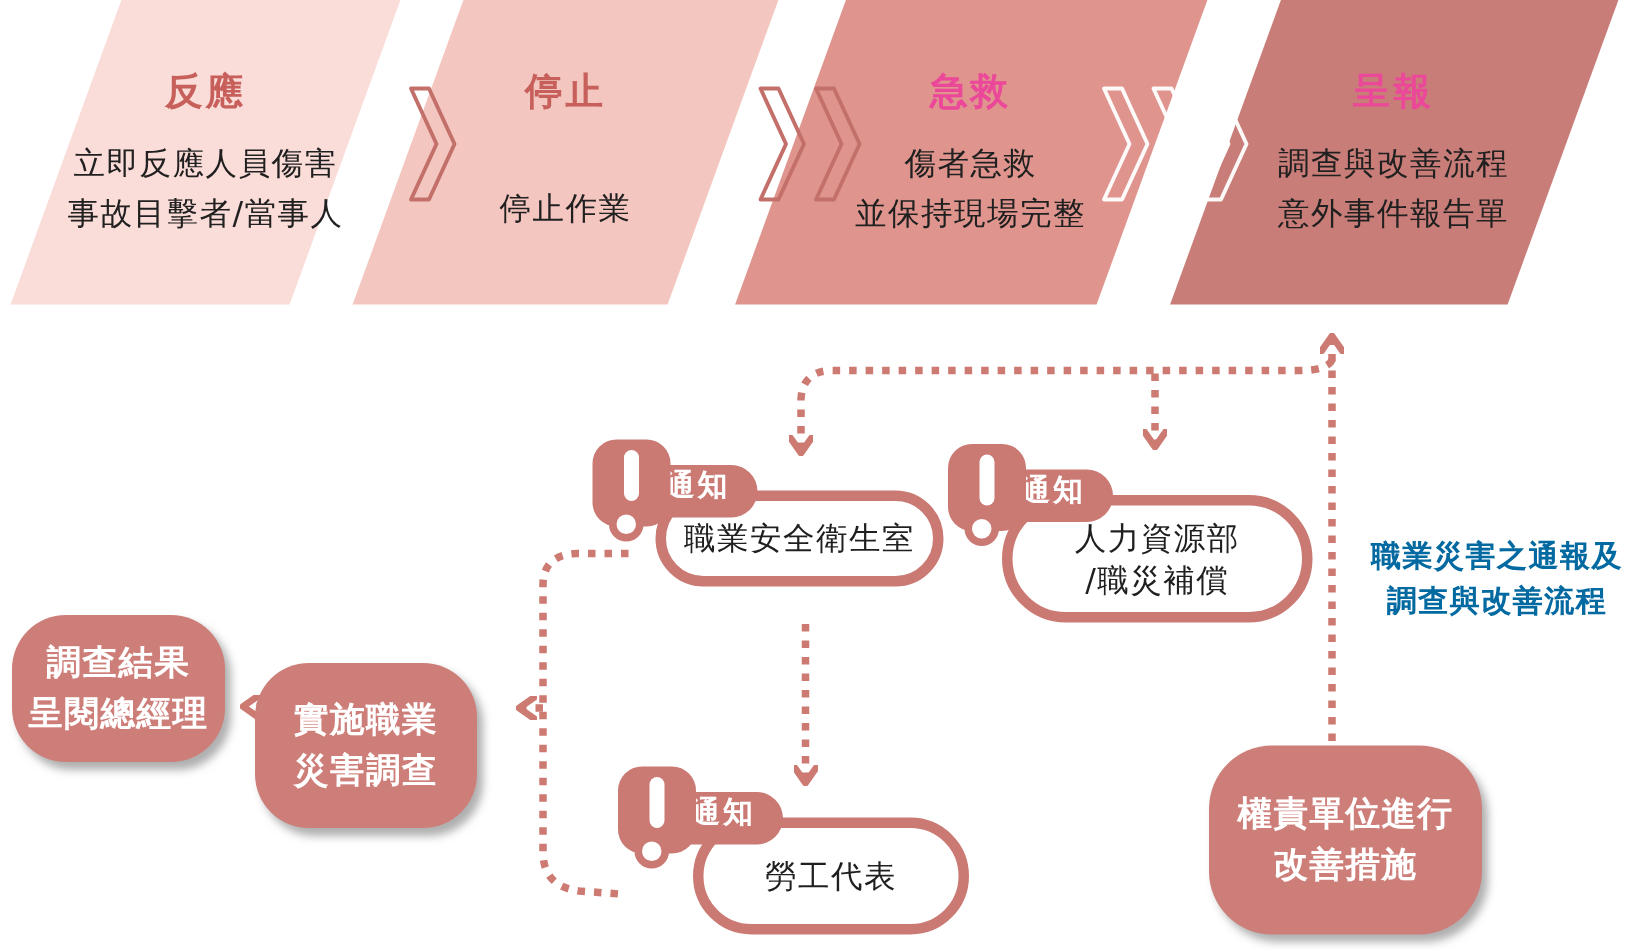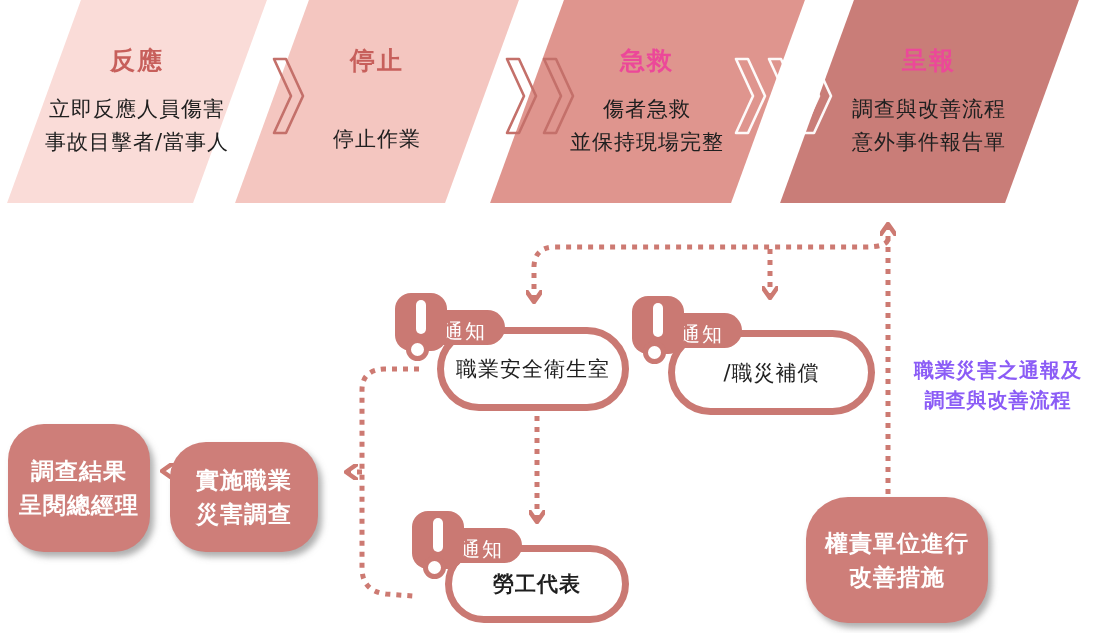--- a/index.html
+++ b/index.html
@@ -31,41 +31,41 @@
   .stadium{
     position:absolute;background:#ffffff;border:7px solid #ca7973;border-radius:48px;
     display:flex;flex-direction:column;align-items:center;justify-content:center;
     text-align:center;z-index:4;box-sizing:border-box;
   }
   .stadium .node-label{font-size:21px;line-height:28px;color:#1f1f1f;letter-spacing:1px;}
   
   .badge{position:absolute;z-index:5;width:140px;height:70px;}
   .badge-pill{
     position:absolute;left:6px;top:17px;height:35px;min-width:104px;box-sizing:border-box;
-    background:#ca7973;border-radius:18px;display:flex;align-items:flex-end;
-    padding-left:42px;padding-right:14px;color:#fff;font-weight:normal;font-size:20px;letter-spacing:2px;
+    background:#ca7973;border-radius:18px;display:flex;align-items:flex-start;
+    padding-left:42px;padding-right:14px;color:#fff;font-weight:bold;font-size:20px;letter-spacing:2px;
   }
   .badge-blob{position:absolute;left:0;top:0;width:52px;height:58px;background:#ca7973;border-radius:16px;}
   .badge-bar{position:absolute;left:21px;top:7px;width:10px;height:34px;background:#ffffff;border-radius:5px;}
   .badge-dot{
     position:absolute;left:11px;top:45px;width:13px;height:13px;background:#ffffff;
     border:5px solid #ca7973;border-radius:50%;
   }
   
   .filled{
     position:absolute;background:#ce7e79;border-radius:36px;z-index:4;
     display:flex;flex-direction:column;align-items:center;justify-content:center;text-align:center;
     box-shadow:4px 5px 6px rgba(110,110,110,0.55);
   }
   .filled .node-label{color:#ffffff;font-weight:bold;font-size:23px;line-height:34px;letter-spacing:1px;}
   .big-filled{border-radius:42px;}
   
   .side-label{
     position:absolute;left:900px;top:355px;width:196px;text-align:center;
-    color:#8b5cf6;font-weight:bold;font-size:20px;line-height:30px;z-index:4;letter-spacing:1px;
+    color:#0369a1;font-weight:bold;font-size:20px;line-height:30px;z-index:4;letter-spacing:1px;
   }
   
   .connectors{position:absolute;left:0;top:0;z-index:1;pointer-events:none;}
 </style>
 </head>
 <body>
 
 <div class="canvas">
 
   <div class="para s1"></div>
@@ -122,57 +122,58 @@
       <path d="M888,494 L888,226" marker-end="url(#chevArrow)"></path>
       <path d="M888,240 Q885,247 866,247 L553,247 Q535,248 534,266 L534,300" marker-end="url(#chevArrow)"></path>
       <path d="M770,249 L770,296" marker-end="url(#chevArrow)"></path>
       <path d="M537,416 L537,520" marker-end="url(#chevArrow)"></path>
       <path d="M419,369 L384,369 Q362,370 362,390 L362,568 Q362,591 386,594 L413,596"></path>
       <path d="M362,472 L348,472" marker-end="url(#chevArrow)"></path>
       <path d="M176,471 L164,471" marker-end="url(#chevArrow)"></path>
     </g>
   </svg>
 
-  <div class="stadium" style="left:437px;top:327px;width:192px;height:84px;">
+  <div class="stadium" style="left:437px;top:327px;width:192px;height:64px;">
     <span class="node-label">職業安全衛生室</span>
   </div>
   <div class="badge" style="left:395px;top:293px;">
     <div class="badge-pill">
         <span>通知</span>
       </div>
     <div class="badge-blob"></div>
     <div class="badge-bar"></div>
     <div class="badge-dot"></div>
   </div>
 
   <div class="stadium" style="left:668px;top:330px;width:207px;height:85px;">
+    <span class="node-label">人力資源部</span>
     <span class="node-label">/職災補償</span>
   </div>
   <div class="badge" style="left:632px;top:296px;">
     <div class="badge-pill">
         <span>通知</span>
       </div>
     <div class="badge-blob"></div>
     <div class="badge-bar"></div>
     <div class="badge-dot"></div>
   </div>
 
-  <div class="stadium" style="left:445px;top:545px;width:184px;height:78px;font-weight:bold;">
+  <div class="stadium" style="left:462px;top:545px;width:184px;height:78px;">
     <span class="node-label">勞工代表</span>
   </div>
   <div class="badge" style="left:412px;top:511px;">
     <div class="badge-pill">
         <span>通知</span>
       </div>
     <div class="badge-blob"></div>
     <div class="badge-bar"></div>
     <div class="badge-dot"></div>
   </div>
 
-  <div class="filled" style="left:8px;top:424px;width:142px;height:128px;">
+  <div class="filled" style="left:8px;top:410px;width:142px;height:98px;">
     <span class="node-label">調查結果</span>
     <span class="node-label">呈閱總經理</span>
   </div>
   <div class="filled" style="left:170px;top:442px;width:148px;height:110px;">
     <span class="node-label">實施職業</span>
     <span class="node-label">災害調查</span>
   </div>
   <div class="filled big-filled" style="left:806px;top:497px;width:182px;height:126px;">
     <span class="node-label">權責單位進行</span>
     <span class="node-label">改善措施</span>

